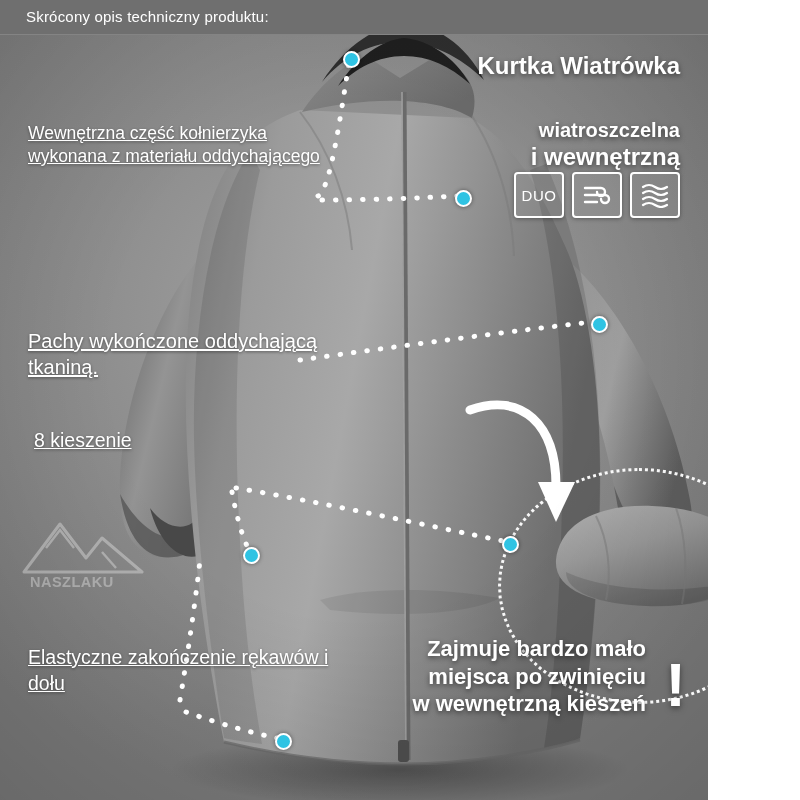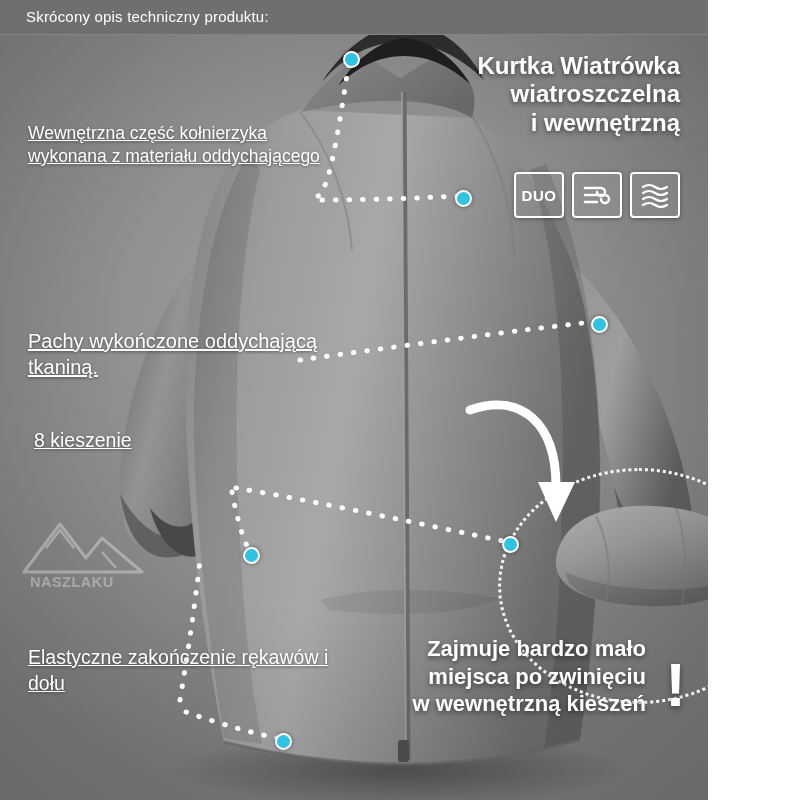--- a/index.html
+++ b/index.html
@@ -74,21 +74,21 @@
     right: 28px;
     top: 52px;
     width: 420px;
     text-align: right;
     font-weight: bold;
     font-size: 24.5px;
     line-height: 1.18;
     text-shadow: 0 2px 5px rgba(0,0,0,0.5);
   }
   .title-line1 { font-size: 24px; }
-  .title-line2 { font-size: 24px; }
+  .title-line2 { font-size: 20px; margin-top: 39px; }
   .title-line3 { font-size: 24px; }
 
   .bottom-block {
     position: absolute;
     right: 62px;
     bottom: 82px;
     width: 480px;
     text-align: right;
     font-weight: bold;
     font-size: 22px;
@@ -118,21 +118,21 @@
     height: 42px;
     border: 2px solid #ffffff;
     border-radius: 4px;
     background: rgba(255,255,255,0.06);
     display: flex;
     align-items: center;
     justify-content: center;
     box-shadow: 0 1px 4px rgba(0,0,0,0.35);
   }
   .badge-duo {
-    font-weight: bold;
+    font-weight: normal;
     font-size: 15px;
     letter-spacing: 0.5px;
   }
 
   
   .watermark {
     position: absolute;
     left: 16px;
     top: 512px;
     width: 160px;

